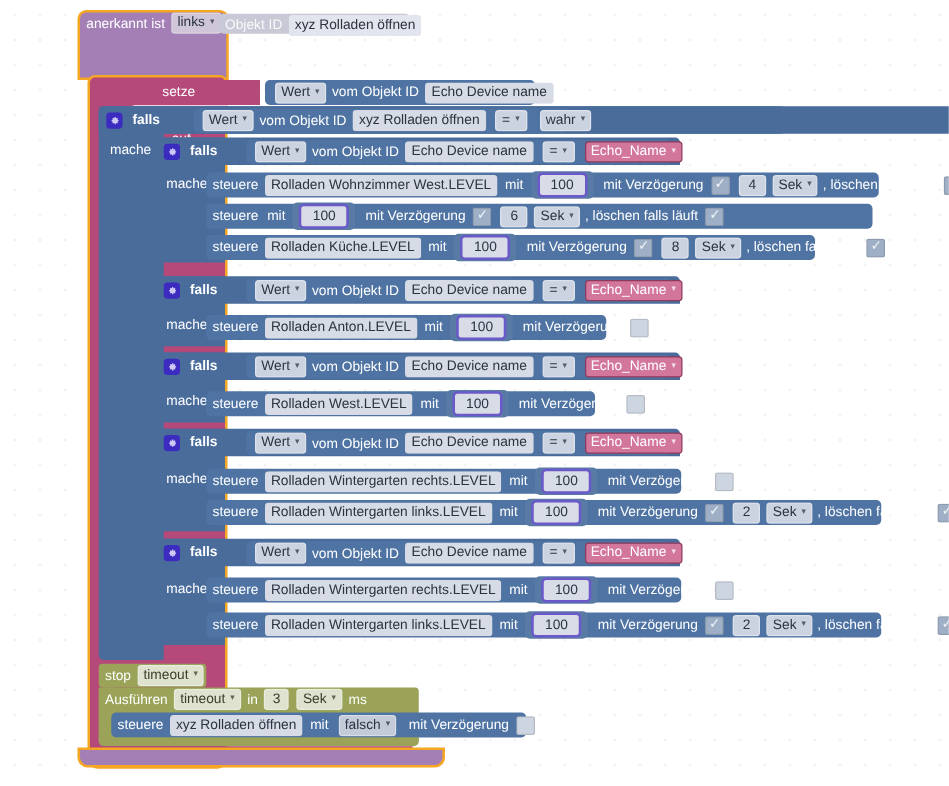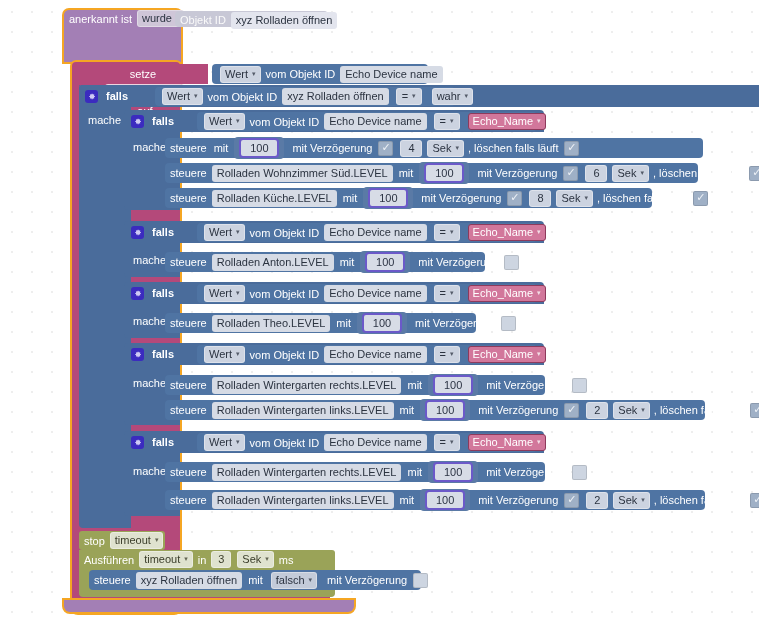--- a/index.html
+++ b/index.html
@@ -74,21 +74,21 @@
 </style>
 </head>
 <body>
 
 <div class="abs" style="left:0;top:0;width:759px;height:629px;">
 
   <div class="blk c-event sel-outline" style="left:64px;top:10px;width:117px;height:52px;border-radius:5px 5px 0 0;">
     <div class="row" style="height:17px;padding-left:5px;">
       <span class="lbl" style="padding:0;">anerkannt ist</span>
       <span class="fld" style="background:#cfc6d8;margin-left:5px;">
-        <span>wurde</span>
+        <span>links</span>
           <span class="caret">▾</span>
       </span>
     </div>
   </div>
 
   <div class="blk c-objid" style="left:175px;top:11px;width:153px;height:16px;">
     <div class="row" style="height:18px;padding-left:5px;">
       <span class="lbl" style="color:#fafafa;padding:0;">Objekt ID</span>
       <span class="fld plain" style="margin-left:5px;background:#e3e5ee;">xyz Rolladen öffnen</span>
     </div>
@@ -186,20 +186,21 @@
           <span>Echo_Name</span>
           <span class="caret">▾</span>
         </span>
     </div>
   </div>
   <div class="abs lbl" style="left:130px;top:137px;">mache</div>
 
   <div class="blk c-val" style="left:165px;top:138px;width:538px;height:20px;">
     <div class="row" style="padding-left:5px;">
       <span class="lbl" style="padding:0 3px 0 0;">steuere</span>
+      <span class="fld plain">Rolladen Wohnzimmer West.LEVEL</span>
       <span class="lbl" style="padding:0 4px;">mit</span>
       <span class="numwrap">
           <span class="num">100</span>
         </span>
       <span class="lbl" style="padding:0 3px 0 6px;">mit Verzögerung</span>
       <span class="cbx on">
           <span>✓</span>
         </span>
       <span class="fld" style="min-width:12px;justify-content:center;margin-left:4px;">4</span>
       <span class="fld" style="margin-left:3px;">
@@ -208,21 +209,20 @@
         </span>
       <span class="lbl" style="padding:0 3px 0 2px;">, löschen falls läuft</span>
       <span class="cbx on">
           <span>✓</span>
         </span>
     </div>
   </div>
   <div class="blk c-val" style="left:165px;top:163px;width:533px;height:20px;">
     <div class="row" style="padding-left:5px;">
       <span class="lbl" style="padding:0 3px 0 0;">steuere</span>
-      <span class="fld plain">Rolladen Wohnzimmer Süd.LEVEL</span>
       <span class="lbl" style="padding:0 4px;">mit</span>
       <span class="numwrap">
           <span class="num">100</span>
         </span>
       <span class="lbl" style="padding:0 3px 0 6px;">mit Verzögerung</span>
       <span class="cbx on">
           <span>✓</span>
         </span>
       <span class="fld" style="min-width:12px;justify-content:center;margin-left:4px;">6</span>
       <span class="fld" style="margin-left:3px;">
@@ -334,21 +334,21 @@
       <span class="fld" style="margin-left:6px;background:#d2779b;color:#fff;border:1px solid #8d3a5c;">
           <span>Echo_Name</span>
           <span class="caret">▾</span>
         </span>
     </div>
   </div>
   <div class="abs lbl" style="left:130px;top:311px;">mache</div>
   <div class="blk c-val" style="left:165px;top:313px;width:311px;height:20px;">
     <div class="row" style="padding-left:5px;">
       <span class="lbl" style="padding:0 3px 0 0;">steuere</span>
-      <span class="fld plain">Rolladen Theo.LEVEL</span>
+      <span class="fld plain">Rolladen West.LEVEL</span>
       <span class="lbl" style="padding:0 4px;">mit</span>
       <span class="numwrap">
           <span class="num">100</span>
         </span>
       <span class="lbl" style="padding:0 3px 0 6px;">mit Verzögerung</span>
       <span class="cbx off">
           <span></span>
         </span>
     </div>
   </div>

